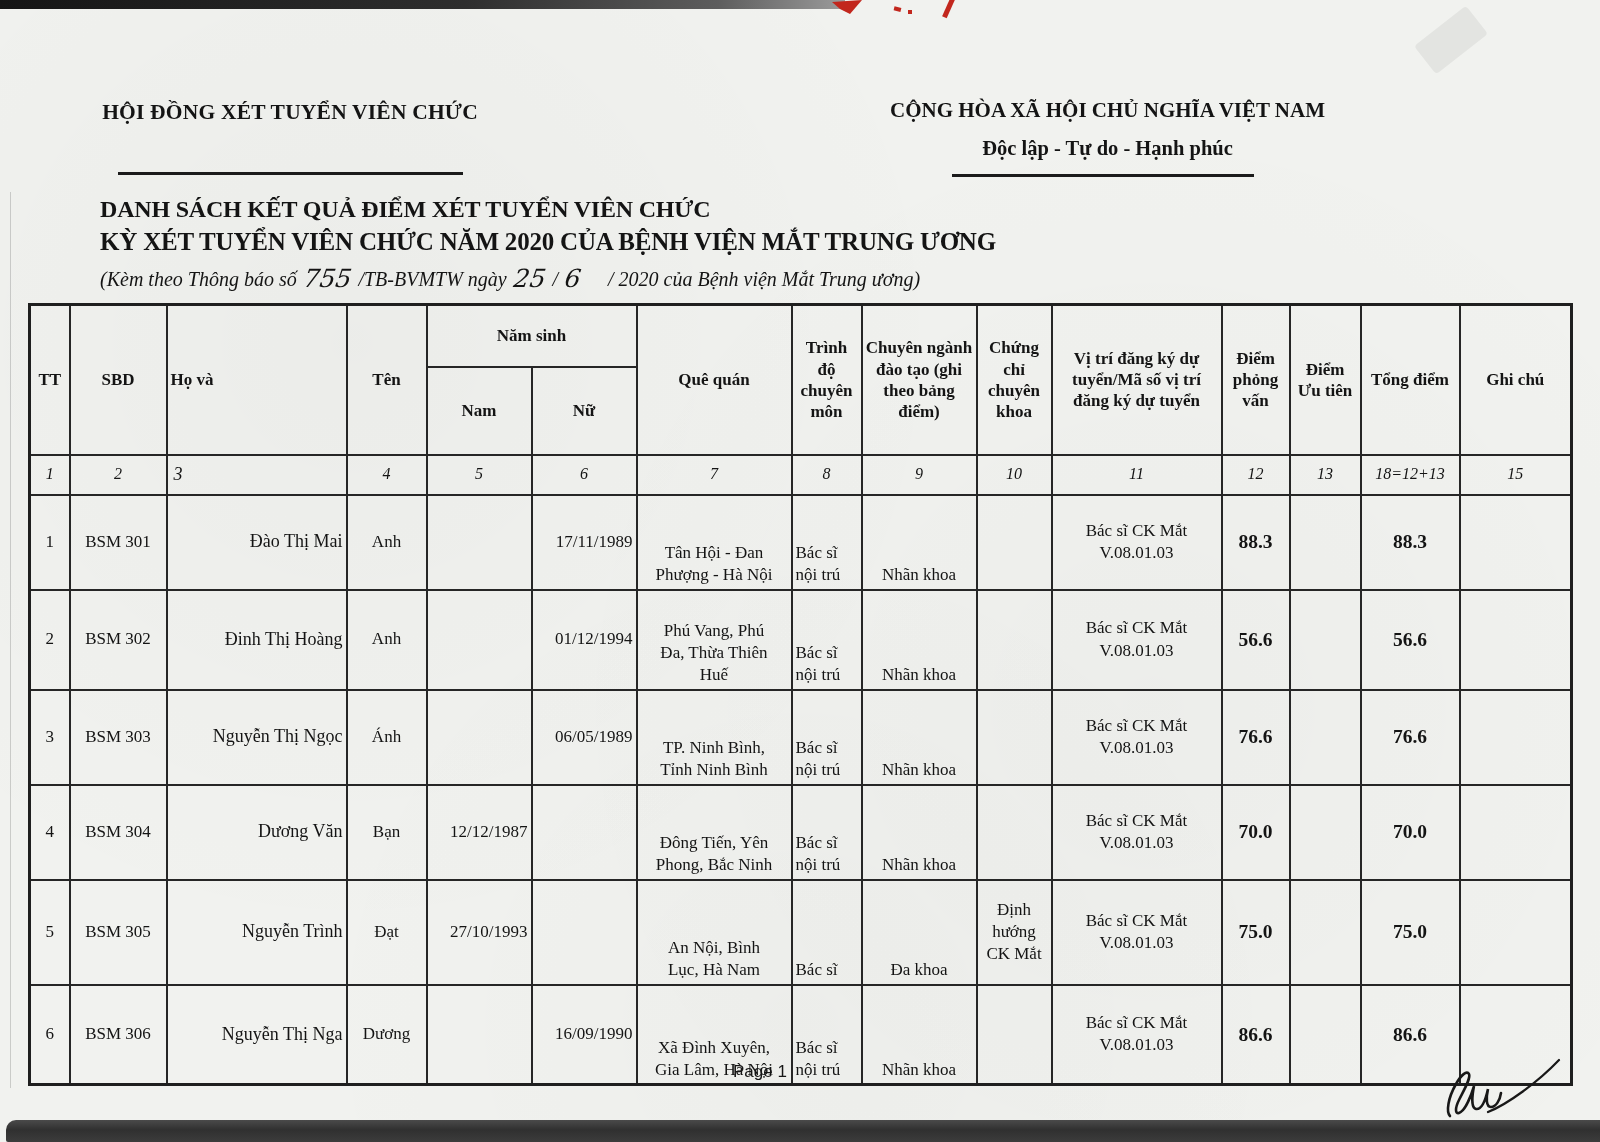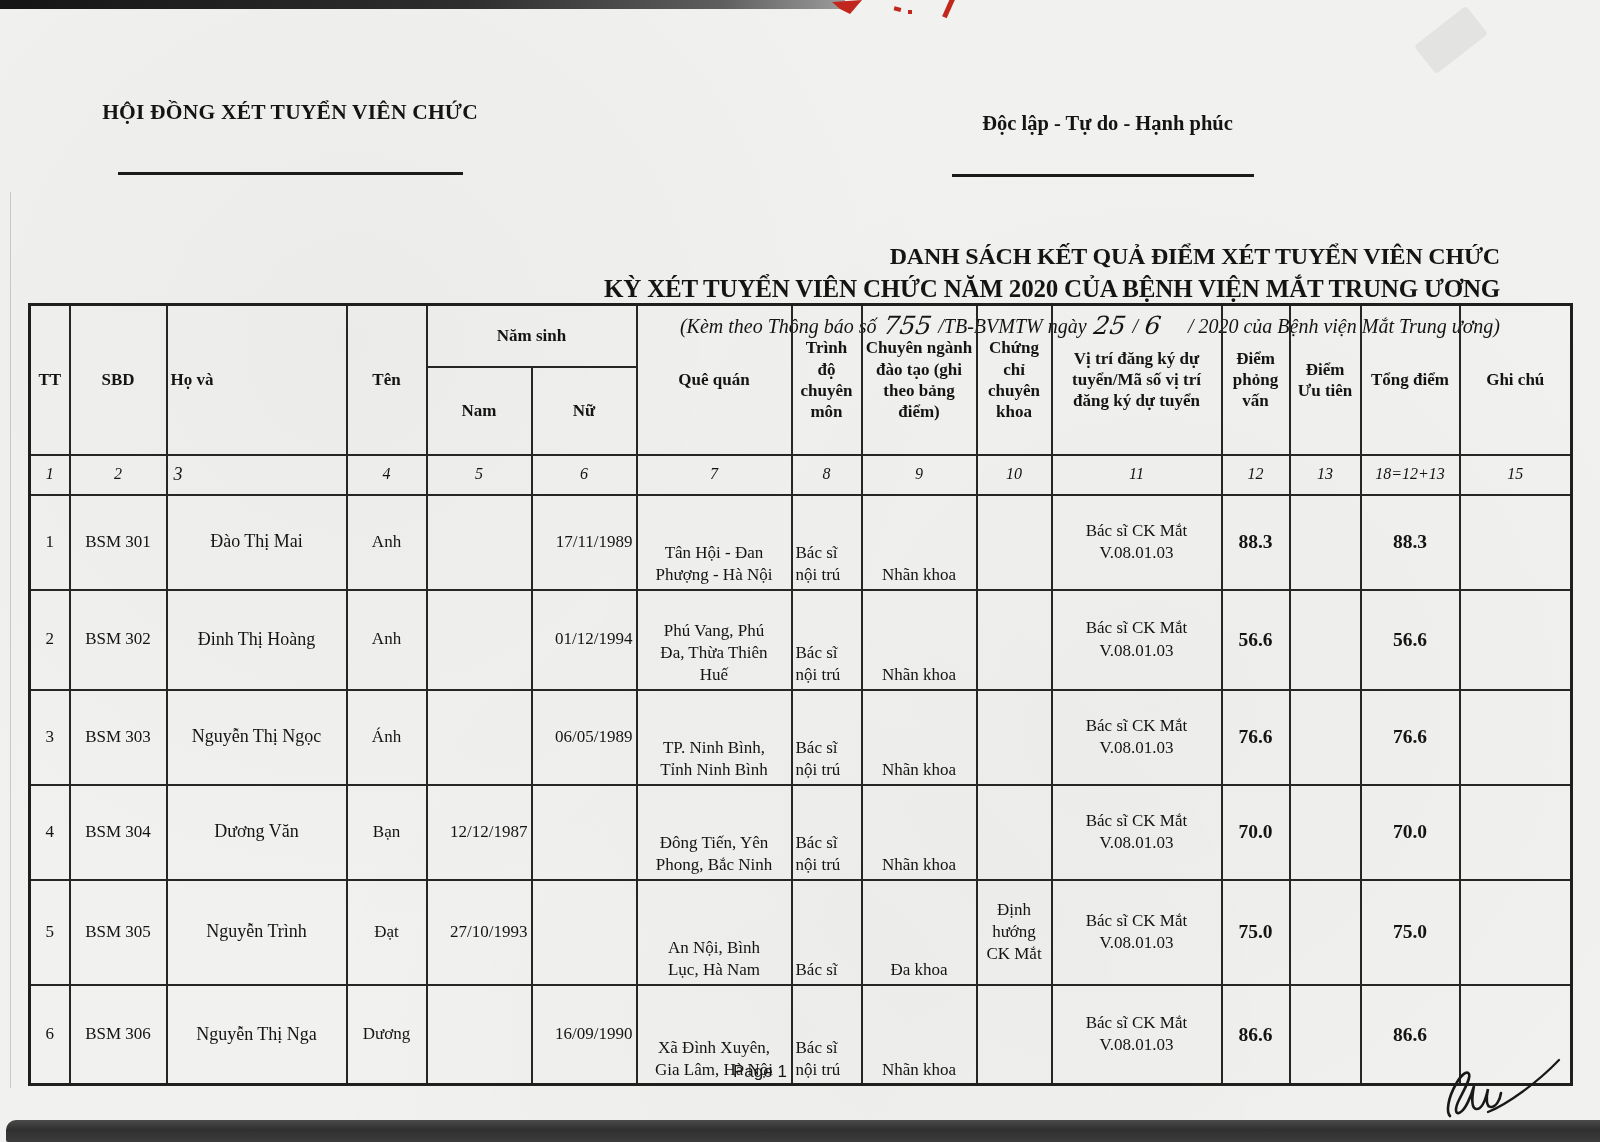--- a/index.html
+++ b/index.html
@@ -24,42 +24,42 @@
   
   .hdr-left{position:absolute;left:55px;top:100px;width:470px;text-align:center;}
   .hdr-left .l1{font-size:19px;font-weight:bold;letter-spacing:0.4px;}
   .hdr-left .l2{font-size:21.5px;font-weight:bold;letter-spacing:0.2px;}
   .ul-left{position:absolute;left:118px;top:172px;width:345px;height:2.5px;background:#1b1b1b;}
   .hdr-right{position:absolute;left:835px;top:98px;width:545px;text-align:center;}
   .hdr-right .l1{font-size:21px;font-weight:bold;}
   .hdr-right .l2{font-size:20.5px;font-weight:bold;margin-top:14px;}
   .ul-right{position:absolute;left:952px;top:174px;width:302px;height:2.5px;background:#1b1b1b;}
   
-  .title{position:absolute;left:100px;top:196px;width:1400px;text-align:right;margin-top:47px;}
+  .title{position:absolute;left:100px;top:196px;width:1400px;text-align:left;}
   .title .t1{font-size:24px;font-weight:bold;letter-spacing:-0.2px;}
   .title .t2{font-size:25px;font-weight:bold;margin-top:5px;letter-spacing:-0.2px;}
   .title .sub{font-size:20px;font-style:italic;margin-top:7px;}
   .hw{font-family:"DejaVu Serif", serif;font-style:italic;font-size:25px;
     display:inline-block;transform:skewX(-8deg);margin:0 7px;position:relative;top:1px;}
   .gap{display:inline-block;width:20px;}
   
   table.doc{position:absolute;left:28px;top:303px;width:1542px;border-collapse:collapse;
     table-layout:fixed;background:transparent;}
   table.doc th, table.doc td{border:2px solid #262626;white-space:pre-line;
     overflow:hidden;padding:2px 3px;}
   table.doc{border:3px solid #1f1f1f;}
   th{font-size:17px;font-weight:bold;text-align:center;vertical-align:middle;line-height:1.25;}
   td{font-size:17px;text-align:center;vertical-align:middle;line-height:1.3;}
   tr.thr1{height:62px;} tr.thr2{height:88px;} tr.num-row{height:40px;}
   tr.r1{height:95px;} tr.r2{height:100px;} tr.r3{height:95px;}
   tr.r4{height:95px;} tr.r5{height:105px;} tr.r6{height:100px;}
   .num-row td{font-style:italic;font-size:16px;vertical-align:middle;}
   .num-row td.c-name{text-align:left;padding-left:6px;}
   th.c-name{text-align:left;padding-left:8px;}
-  td.c-name{text-align:center;padding-left:8px;font-size:18px;}
+  td.c-name{text-align:right;padding-left:8px;font-size:18px;}
   td.c-nam, td.c-nu{text-align:right;padding-right:3px;}
   td.c-que{vertical-align:bottom;padding-bottom:7px;border-radius:6px;}
   td.c-trinh{vertical-align:bottom;text-align:left;padding-left:6px;padding-bottom:6px;}
   td.c-nganh{vertical-align:bottom;padding-bottom:6px;}
   td.c-pv, td.c-tong{font-weight:bold;font-size:19.5px;}
   
   .page-num{position:absolute;left:733px;top:1062px;font-family:"Liberation Sans",sans-serif;
     font-size:17px;color:#161616;}
   .signature{position:absolute;left:1428px;top:1046px;}
 </style>
@@ -77,20 +77,21 @@
   </svg>
   <div class="fold-tr"></div>
   <div class="crease-left"></div>
 
   <div class="hdr-left">
     <div class="l2">HỘI ĐỒNG XÉT TUYỂN VIÊN CHỨC</div>
   </div>
   <div class="ul-left"></div>
 
   <div class="hdr-right">
+    <div class="l1">CỘNG HÒA XÃ HỘI CHỦ NGHĨA VIỆT NAM</div>
     <div class="l2">Độc lập - Tự do - Hạnh phúc</div>
   </div>
   <div class="ul-right"></div>
 
   <div class="title">
     <div class="t1">DANH SÁCH KẾT QUẢ ĐIỂM XÉT TUYỂN VIÊN CHỨC</div>
     <div class="t2">KỲ XÉT TUYỂN VIÊN CHỨC NĂM 2020 CỦA BỆNH VIỆN MẮT TRUNG ƯƠNG</div>
     <div class="sub">
       <span>(Kèm theo Thông báo số</span><span class="hw">755</span><span>/TB-BVMTW ngày</span><span class="hw">25</span><span>/</span><span class="hw">6</span><span class="gap"></span><span>/ 2020 của Bệnh viện Mắt Trung ương)</span>
     </div>

